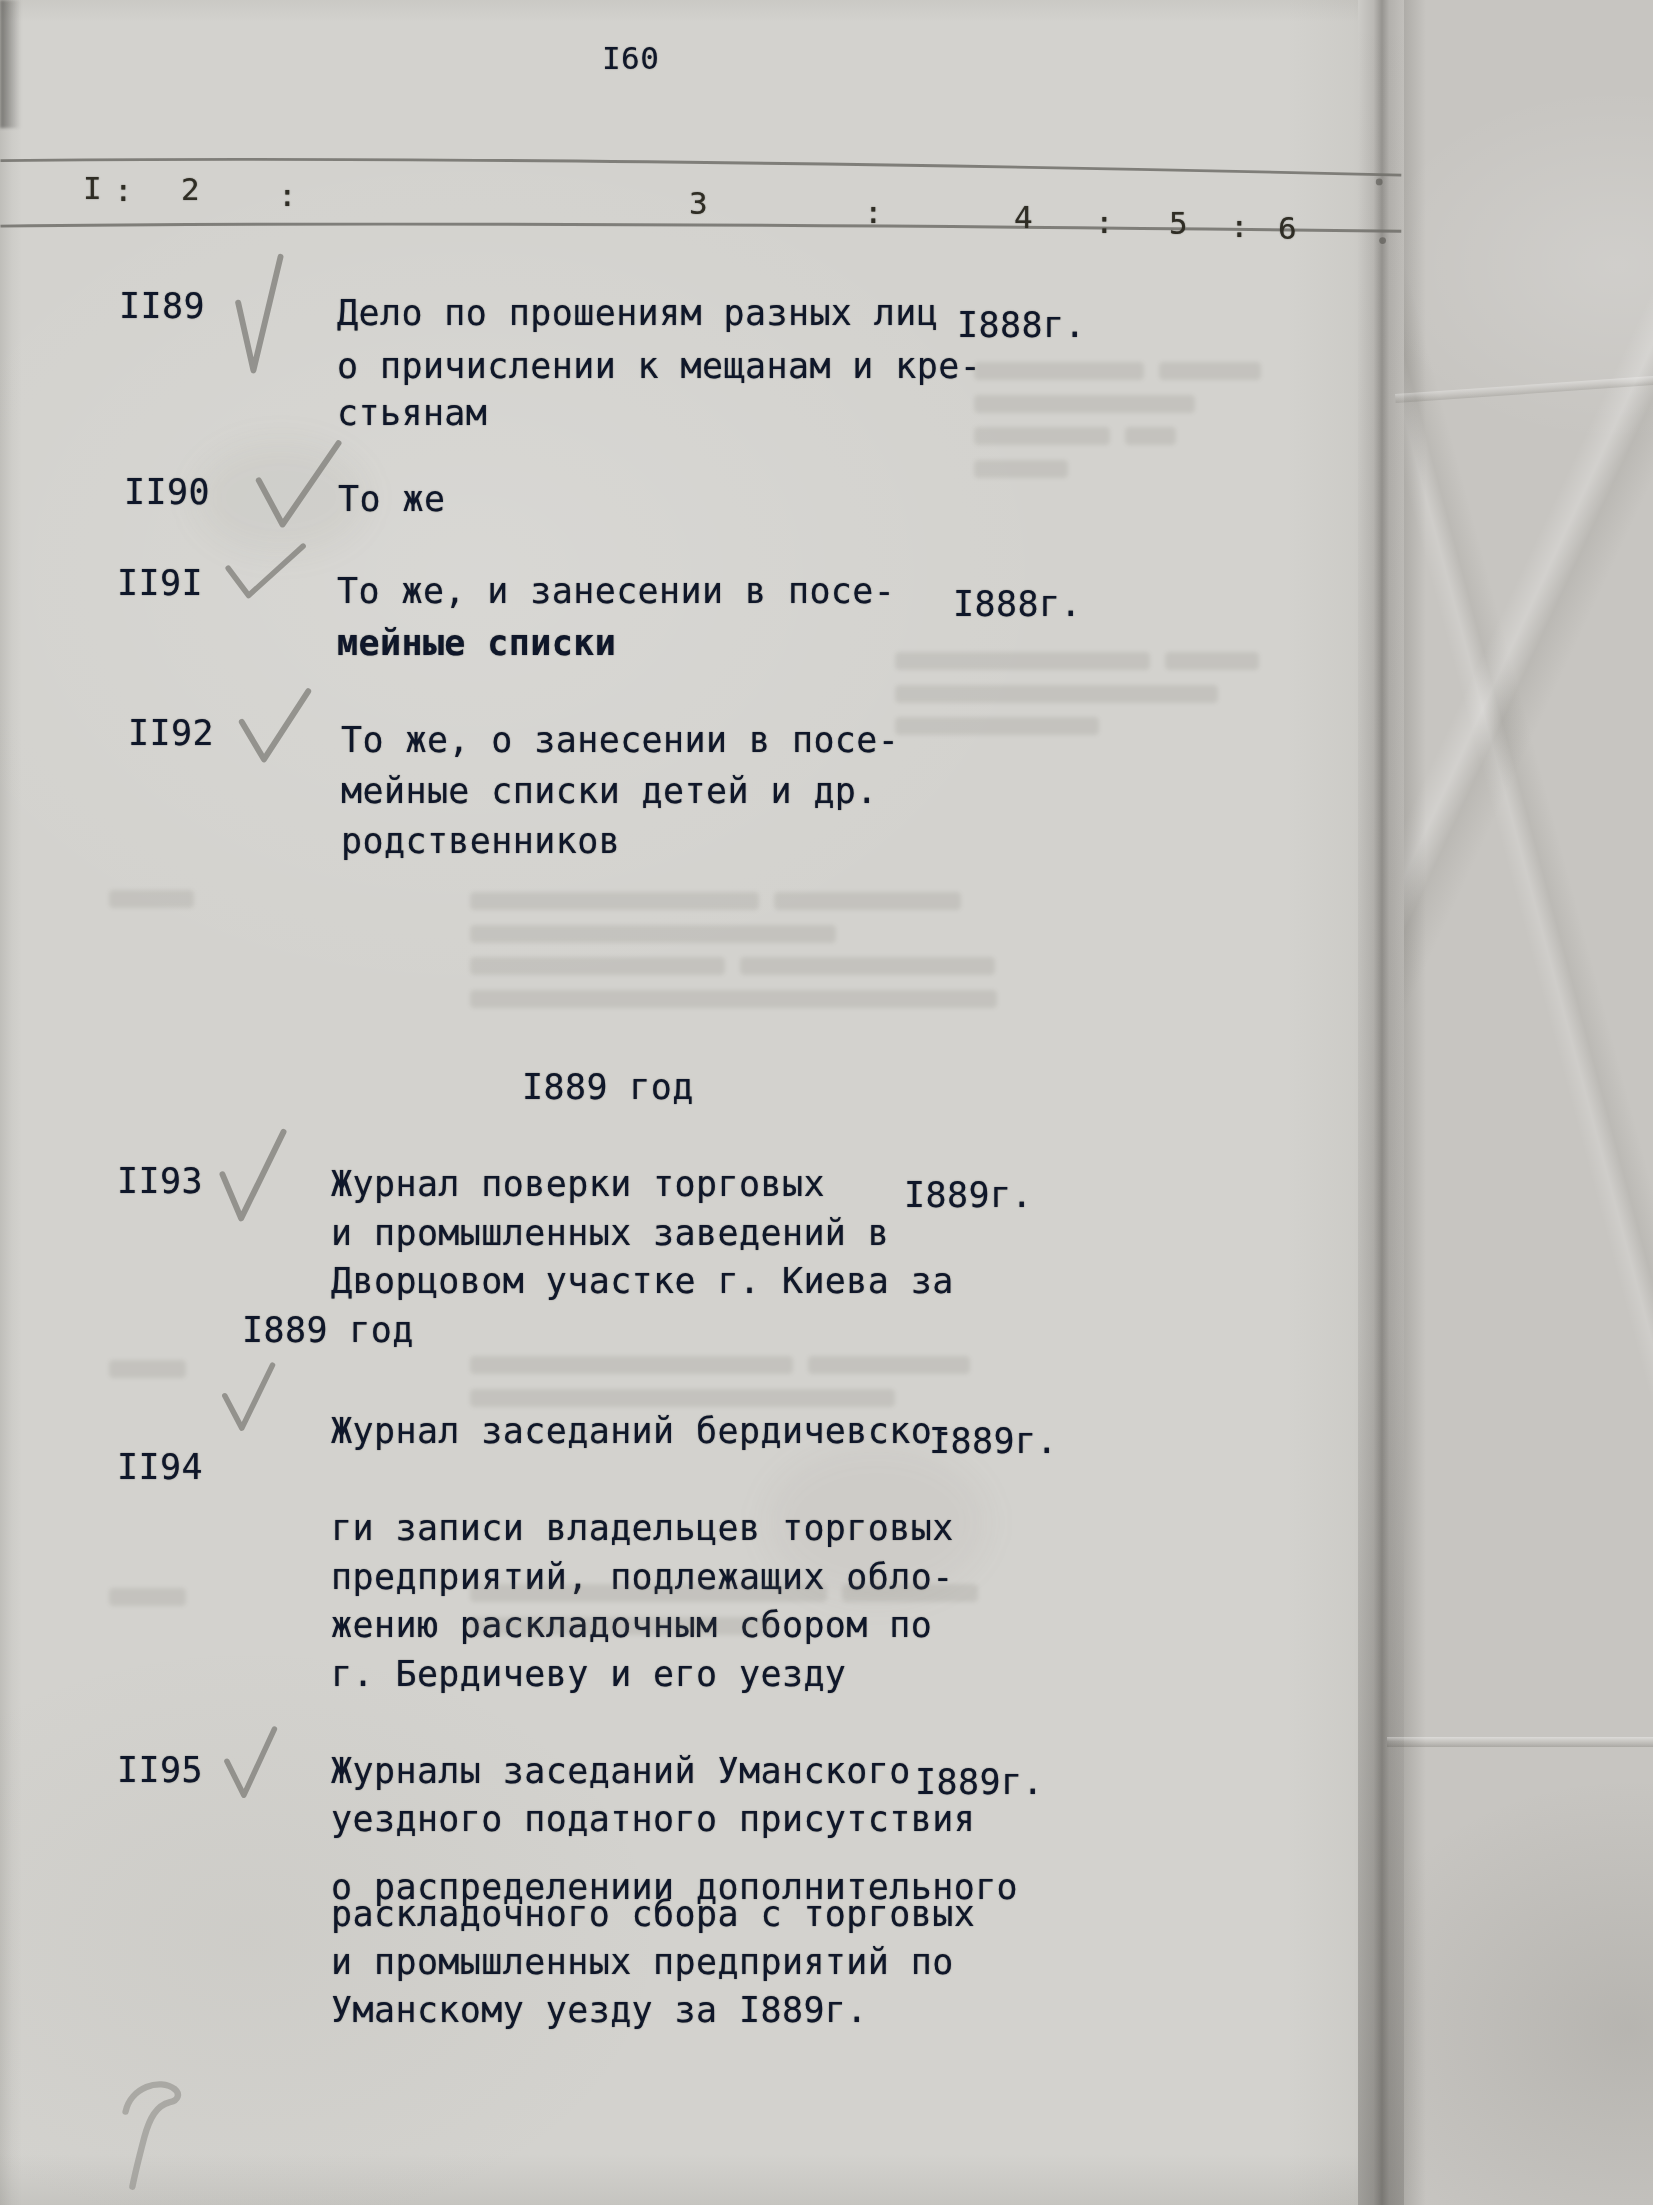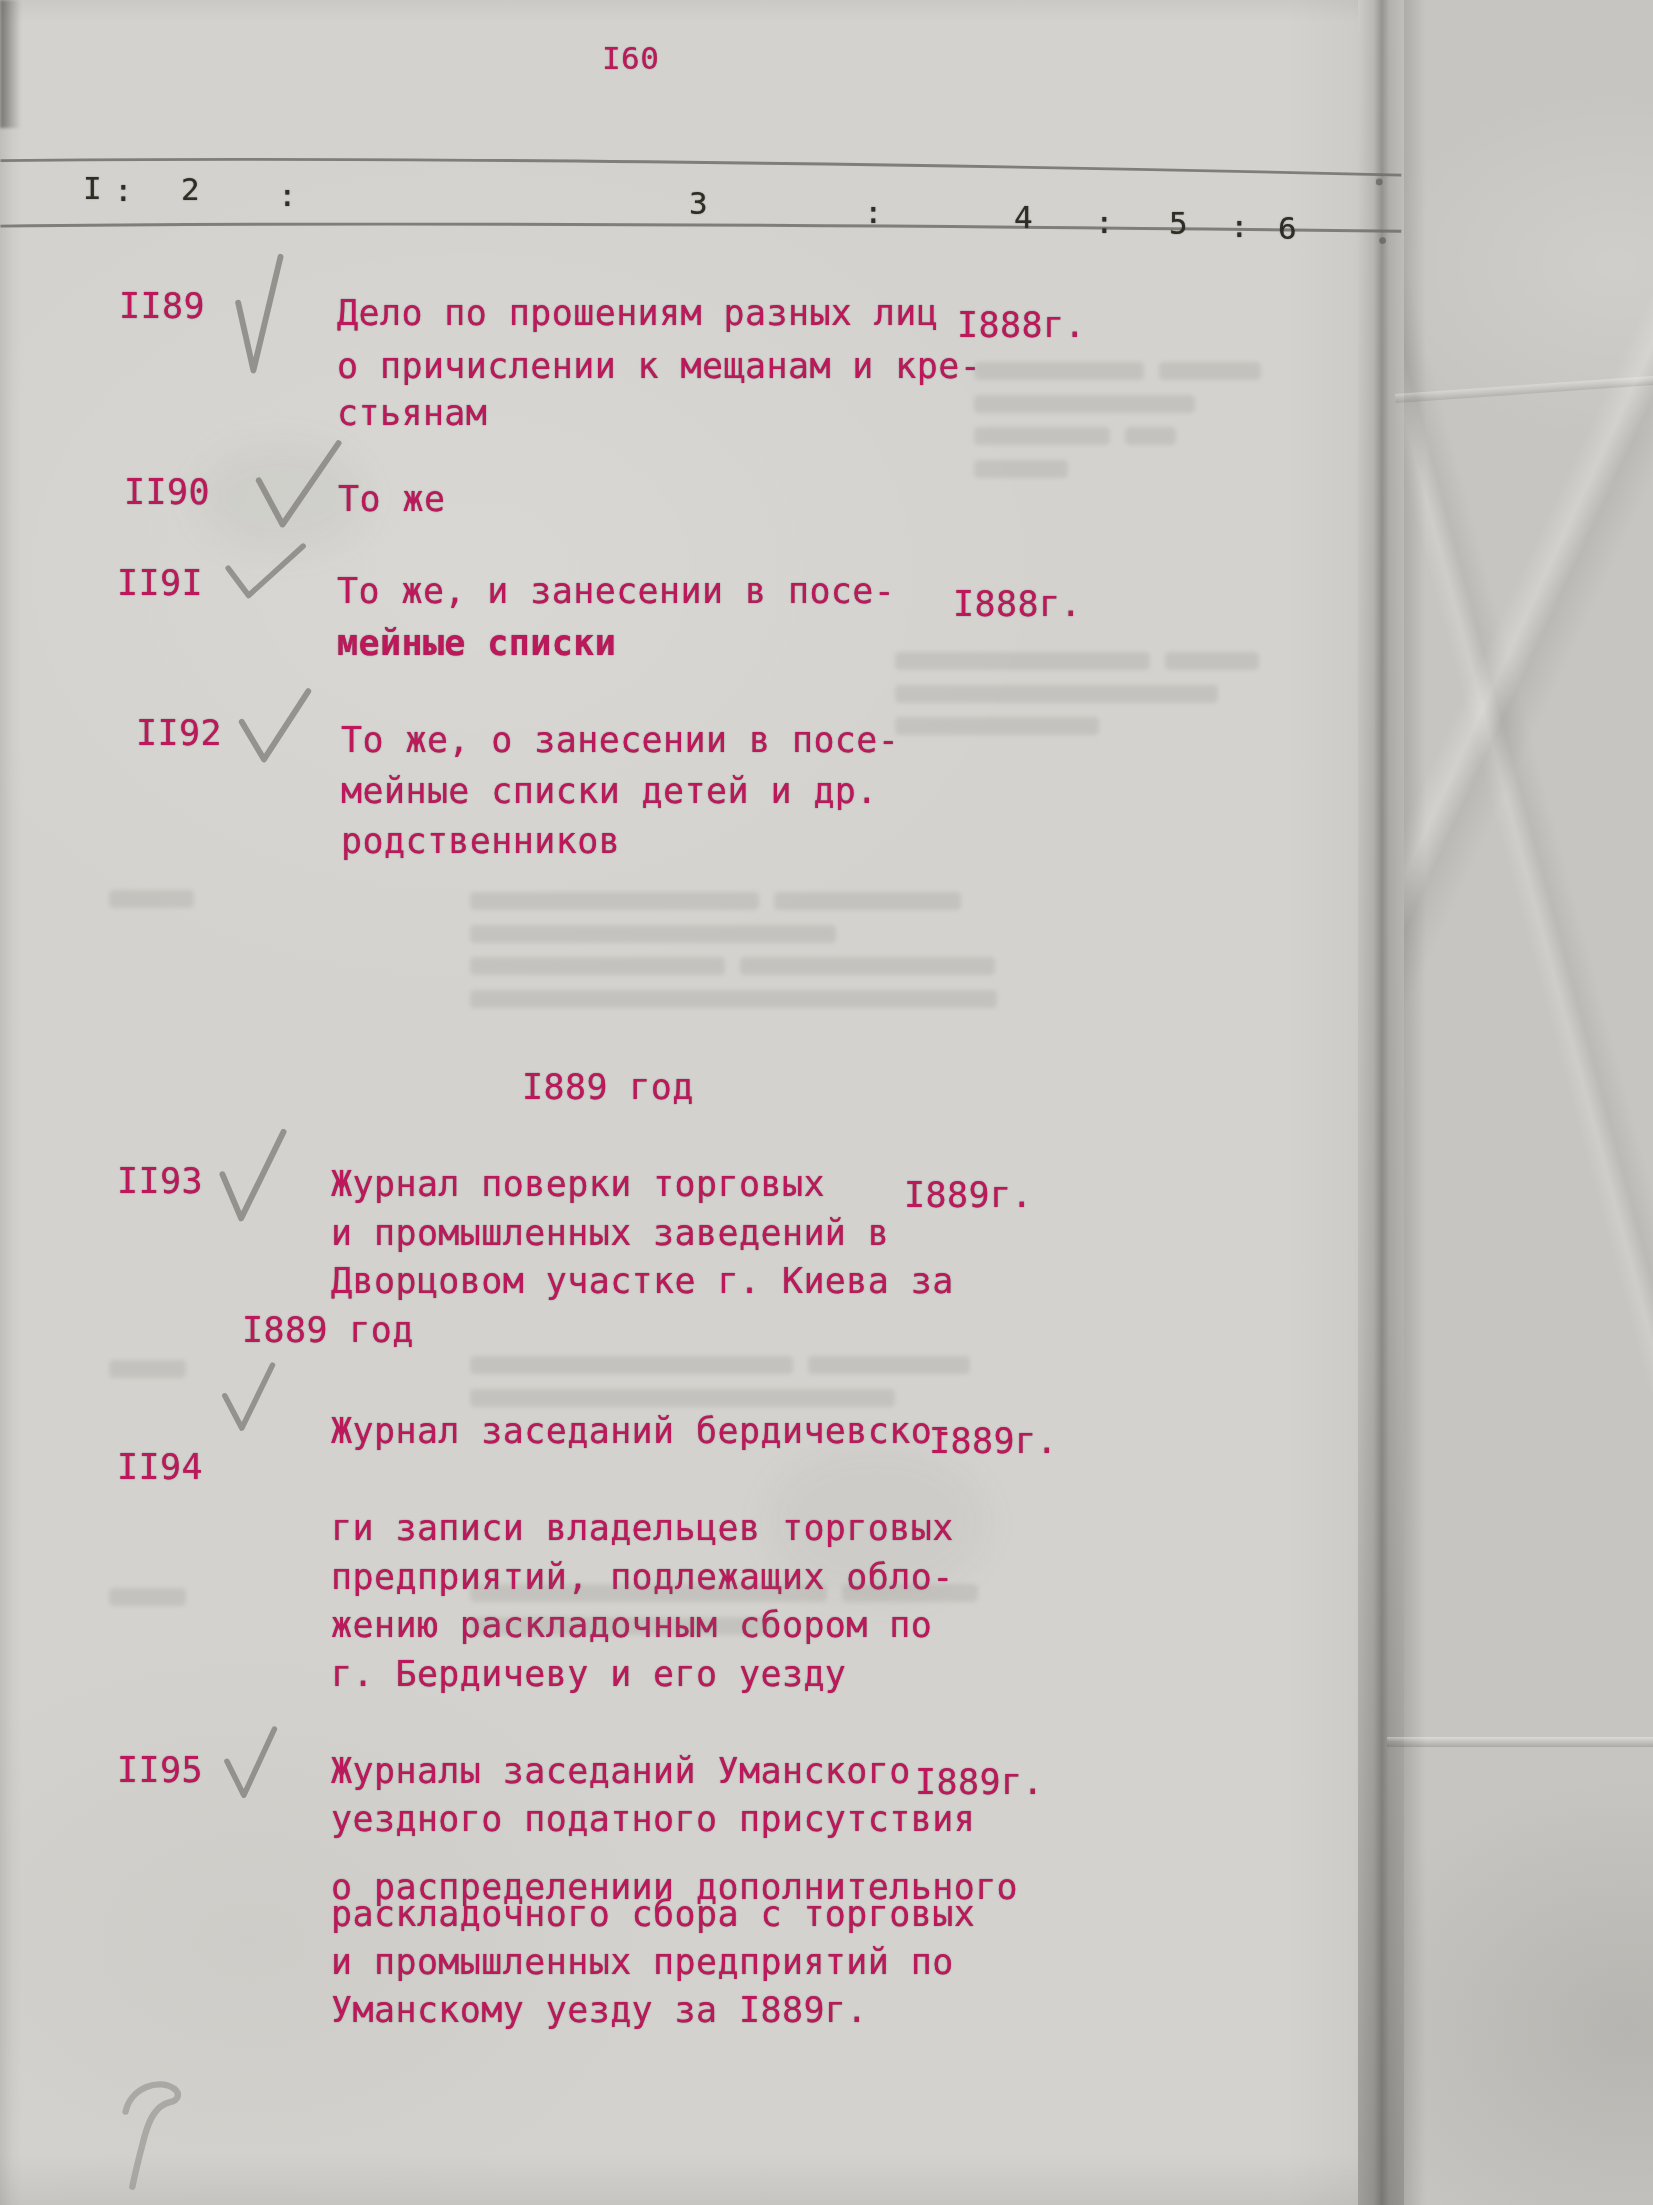--- a/index.html
+++ b/index.html
@@ -48,21 +48,21 @@
   }
   .corner-smudge{
     position:absolute;left:0;top:0;width:25.5px;height:128px;
     background:linear-gradient(to right, rgba(30,29,26,.45), rgba(0,0,0,0) 80%);
     filter:blur(1.7px);
   }
   
   .rules{position:absolute;left:0;top:0;}
   
   .t{
-    position:absolute;font-size:35px;line-height:1;color:#be185d;white-space:pre;
+    position:absolute;font-size:35px;line-height:1;color:#0f172a;white-space:pre;
     text-shadow:0 0 1.2px rgba(42,40,31,.75);
     letter-spacing:0.4px;
   }
   .h{font-size:31px;color:#2f2d25;}
   .pagenum{font-size:31px;}
   
   .check{position:absolute;opacity:.72;}
   .pencil7{position:absolute;opacity:.55;filter:blur(0.3px);}
   
   .ghost{position:absolute;}
@@ -122,21 +122,21 @@
   <span class="t" style="left:338px;top:482px;">То же</span>
 
   <span class="t" style="left:117px;top:566px;">II9I</span>
   <svg class="check" style="left:223px;top:541px;" width="87" height="63" viewBox="0 0 102 74">
     <path d="M6,32 L30,64 L94,6" fill="none" stroke="#7b7a75" stroke-width="6.5" stroke-linecap="round" stroke-linejoin="round"></path>
   </svg>
   <span class="t" style="left:337px;top:574px;">То же, и занесении в посе-</span>
   <span class="t" style="left:337px;top:626px;font-weight:bold;">мейные списки</span>
   <span class="t" style="left:953px;top:587px;">I888г.</span>
 
-  <span class="t" style="left:136px;top:716px;">II92</span>
+  <span class="t" style="left:128px;top:716px;">II92</span>
   <svg class="check" style="left:235px;top:686px;" width="80" height="82" viewBox="0 0 94 96">
     <path d="M8,42 L34,86 L86,6" fill="none" stroke="#7b7a75" stroke-width="7" stroke-linecap="round" stroke-linejoin="round"></path>
   </svg>
   <span class="t" style="left:341px;top:723px;">То же, о занесении в посе-</span>
   <span class="t" style="left:341px;top:774px;">мейные списки детей и др.</span>
   <span class="t" style="left:341px;top:824px;">родственников</span>
 
   <span class="t" style="left:522px;top:1070px;">I889 год</span>
 
   <span class="t" style="left:117px;top:1164px;">II93</span>

